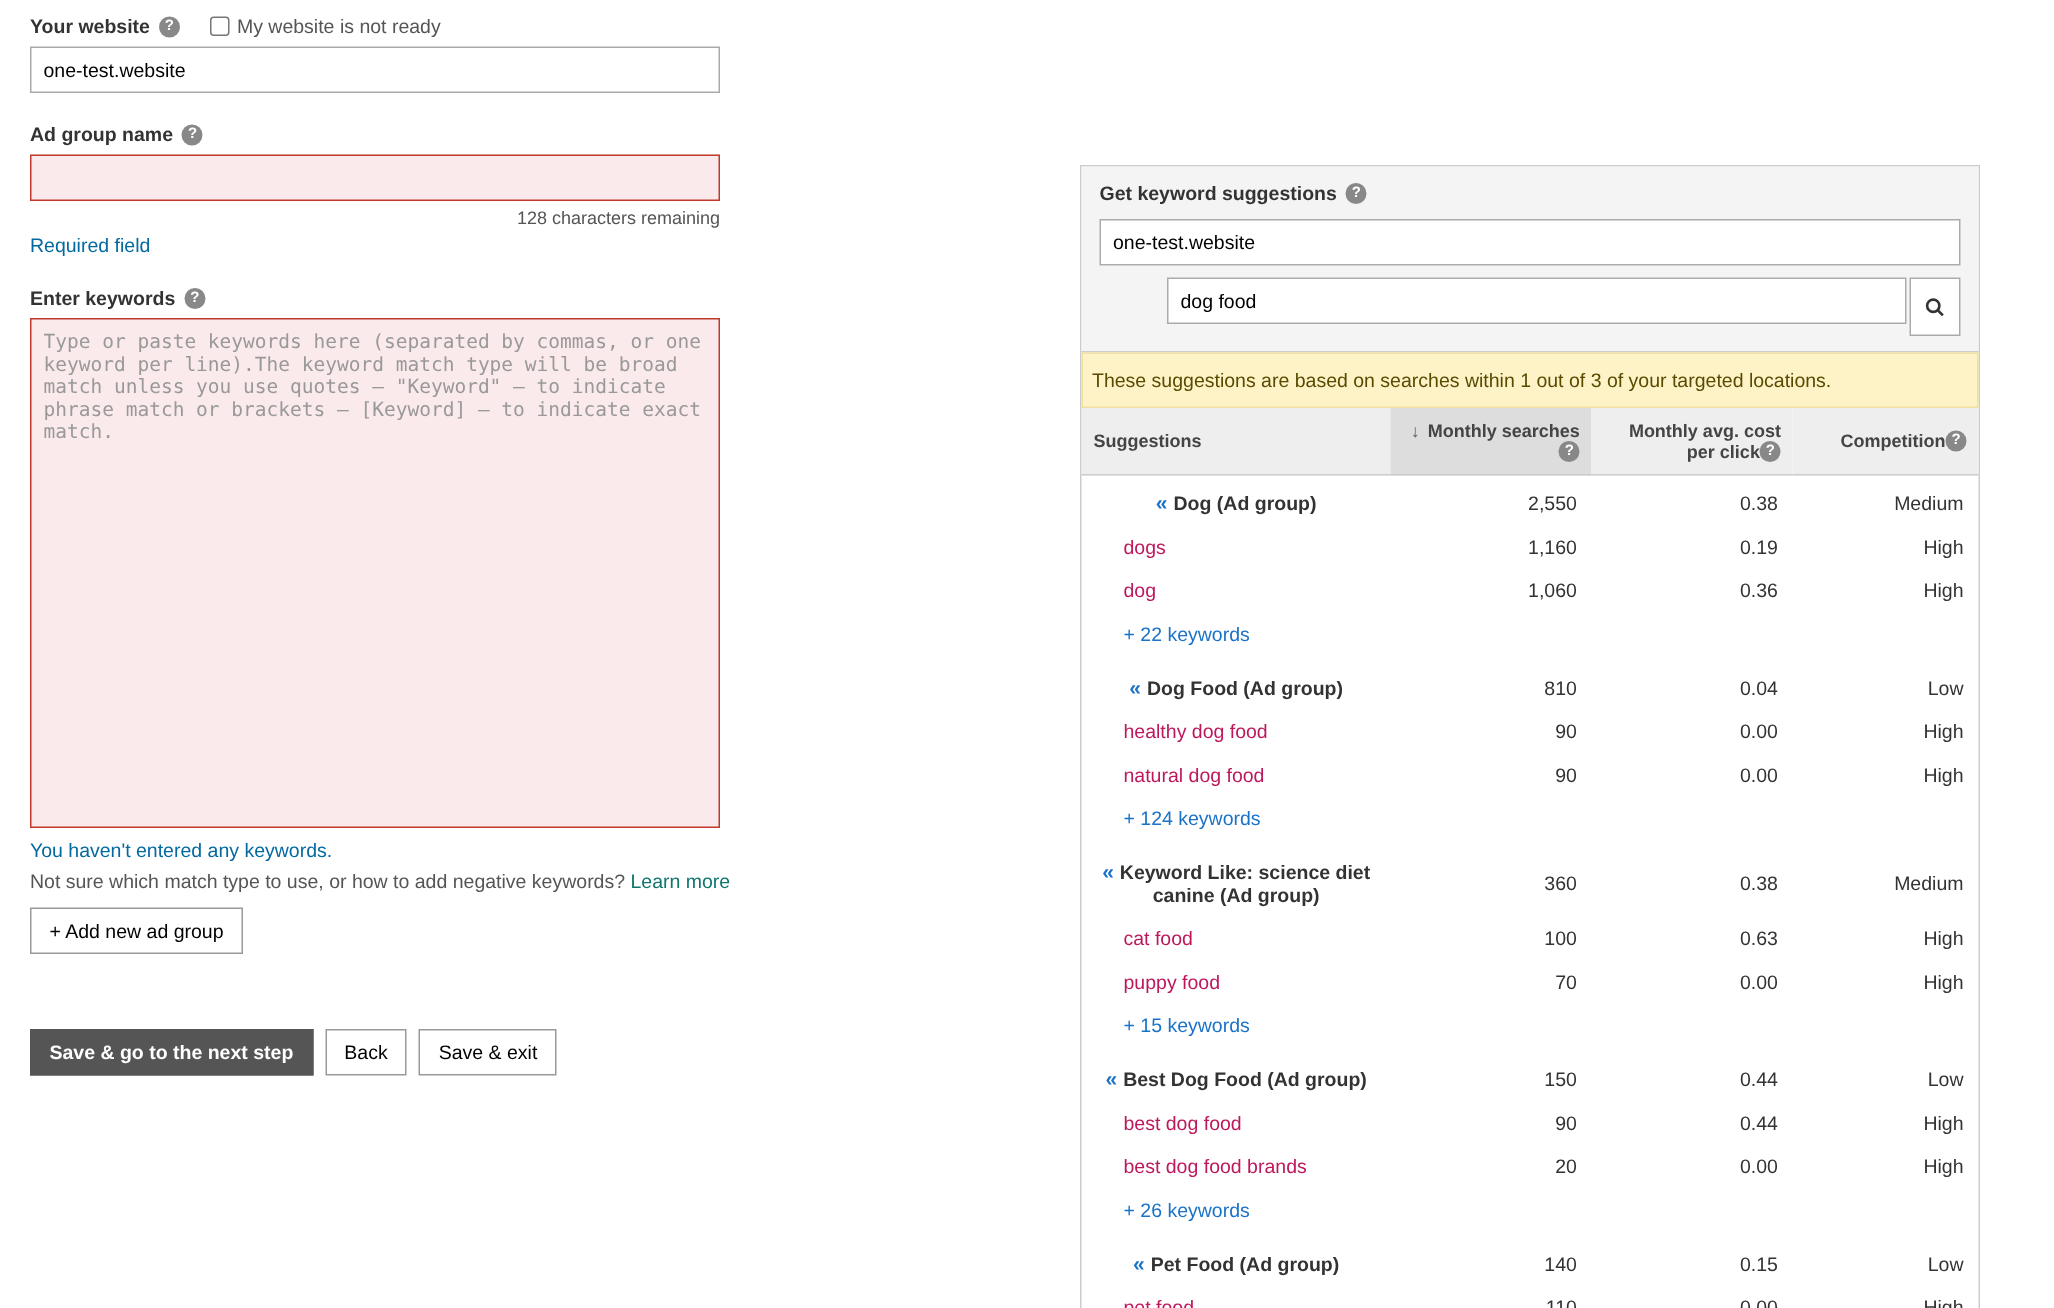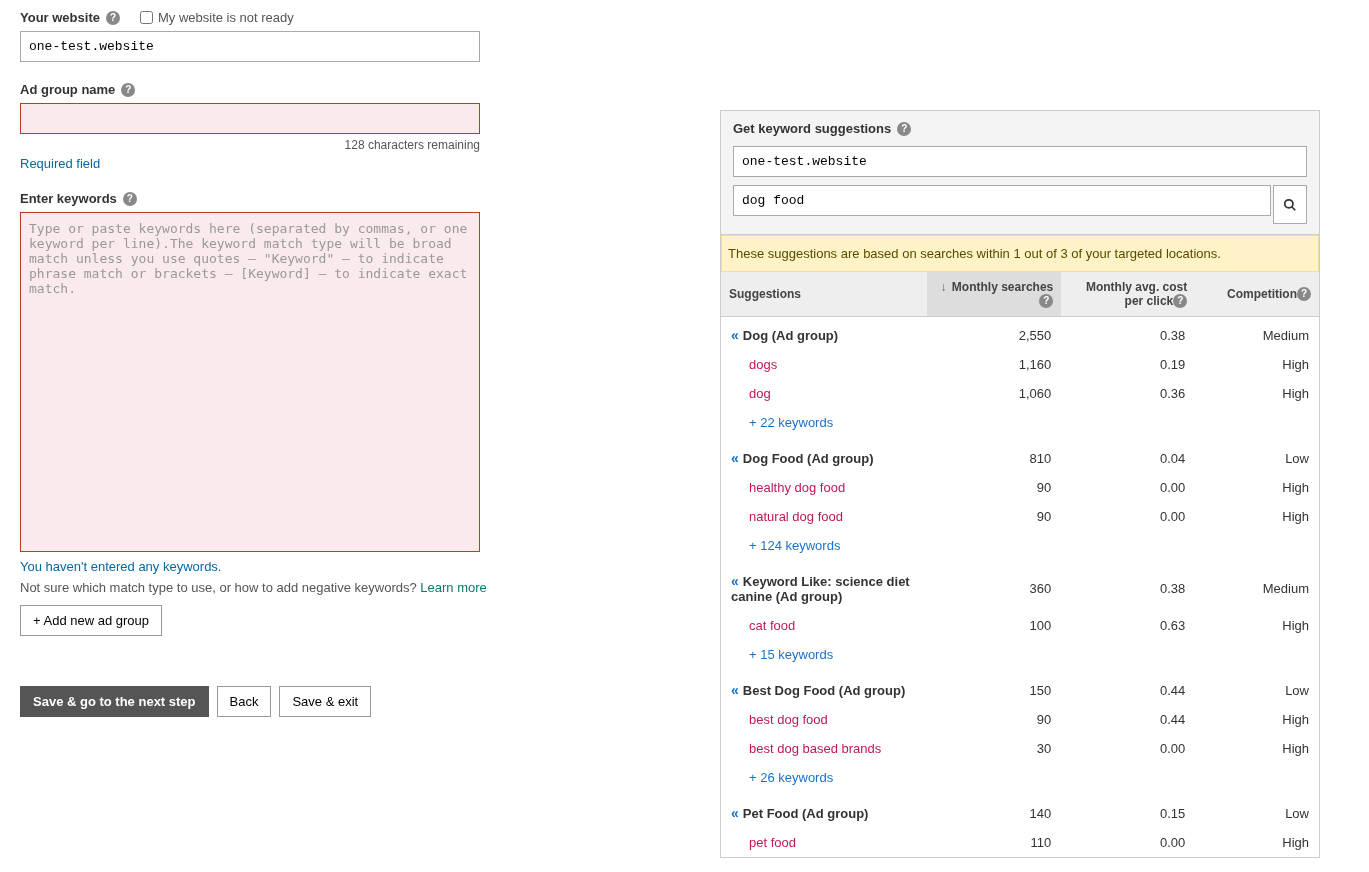--- a/index.html
+++ b/index.html
@@ -7,21 +7,21 @@
   .app { display: flex; padding: 10px 20px; gap: 220px; }
   .left { width: 480px; }
   .right { width: 600px; margin-top: 100px; }
 
   .label-row { display: flex; align-items: center; margin-bottom: 6px; font-weight: bold; }
   .label-row label { margin-right: 6px; }
   .help-icon { display: inline-block; width: 14px; height: 14px; border-radius: 50%; background: #888; color: #fff; font-size: 10px; text-align: center; line-height: 14px; font-weight: bold; cursor: pointer; }
   .checkbox-row { display: inline-flex; margin-left: 20px; font-weight: normal; color: #555; }
   .checkbox-row input { margin-right: 5px; }
 
-  .text-input { width: 460px; padding: 7px 8px; border: 1px solid #aaa; font-size: 13px; font-family: Liberation Mono, monospace; }
+  .text-input { width: 460px; padding: 7px 8px; border: 1px solid #aaa; font-size: 13px; }
   .text-input.error { border: 1px solid #c0392b; background: #fbeaec; }
 
   .section { margin-bottom: 20px; }
   .char-remaining { text-align: right; width: 460px; color: #555; font-size: 12px; margin-top: 4px; }
   .error-text { color: #0369a1; font-size: 13px; margin-top: 4px; }
 
   .keywords-textarea { width: 460px; height: 340px; border: 1px solid #c0392b; background: #fbeaec; padding: 8px; font-size: 13px; color: #888; resize: none; }
   .keywords-textarea::placeholder { color: #999; }
 
   .hint-text { color: #555; font-size: 13px; margin-top: 6px; }
@@ -29,32 +29,32 @@
 
   .btn { border: 1px solid #999; background: #fff; padding: 7px 12px; font-size: 13px; cursor: pointer; }
   .btn.primary { background: #555; color: #fff; border-color: #555; font-weight: bold; }
   .action-row { margin-top: 50px; display: flex; gap: 8px; }
 
   
   .panel { border: 1px solid #ccc; }
   .panel-header { background: #f4f4f4; border-bottom: 1px solid #ccc; padding: 10px 12px; }
   .panel-title { font-weight: bold; color: #333; display: flex; align-items: center; gap: 6px; margin-bottom: 10px; }
   .panel-header .text-input { width: 100%; margin-bottom: 8px; }
-  .search-row { display: flex; gap: 2px; }
+  .search-row { display: flex; gap: 2px; margin-left: 45px; }
   .search-row input { flex: 1; }
   .search-btn { width: 34px; border: 1px solid #aaa; background: #fff; cursor: pointer; display: flex; align-items: center; justify-content: center; }
 
   .notice { background: #fdf3c7; border: 1px solid #f0e0a0; color: #5a4a00; padding: 10px 6px; font-size: 13px; }
 
   .tbl { width: 100%; border-collapse: collapse; }
   .tbl th { background: #eee; border-bottom: 1px solid #ccc; padding: 8px; font-size: 12px; text-align: left; color: #444; font-weight: bold; }
   .tbl th.sorted { background: #ddd; }
   .tbl th.num, .tbl td.num { text-align: right; }
   .tbl td { padding: 7px 10px; font-size: 13px; color: #333; }
-  .group-row td { padding-top: 10px; }
+  .group-row td { padding-top: 10px; text-align: center; }
   .group-row td:first-child { font-weight: bold; color: #333; }
   .kw-row td:first-child { padding-left: 28px; color: #be185d; }
   .more-row td { color: #1a73c8; padding-left: 28px; cursor: pointer; padding-bottom: 10px; }
 
   .chevrons { color: #1a73c8; font-weight: bold; margin-right: 4px; cursor: pointer; font-size: 14px; }
 
   .sort-arrow { color: #666; margin-right: 2px; }
   .col-help { float: right; }
 </style>
 </head>
@@ -197,38 +197,44 @@
               <td class="num">360</td>
               <td class="num">0.38</td>
               <td class="num">Medium</td>
             </tr>
             <tr class="kw-row">
               <td>cat food</td>
               <td class="num">100</td>
               <td class="num">0.63</td>
               <td class="num">High</td>
             </tr>
+            <tr class="kw-row">
+              <td>puppy food</td>
+              <td class="num">70</td>
+              <td class="num">0.00</td>
+              <td class="num">High</td>
+            </tr>
             <tr class="more-row">
               <td colspan="4">+ 15 keywords</td>
             </tr>
             <tr class="group-row">
               <td><span class="chevrons">«</span>Best Dog Food (Ad group)</td>
               <td class="num">150</td>
               <td class="num">0.44</td>
               <td class="num">Low</td>
             </tr>
             <tr class="kw-row">
               <td>best dog food</td>
               <td class="num">90</td>
               <td class="num">0.44</td>
               <td class="num">High</td>
             </tr>
             <tr class="kw-row">
-              <td>best dog based brands</td>
-              <td class="num">30</td>
+              <td>best dog food brands</td>
+              <td class="num">20</td>
               <td class="num">0.00</td>
               <td class="num">High</td>
             </tr>
             <tr class="more-row">
               <td colspan="4">+ 26 keywords</td>
             </tr>
             <tr class="group-row">
               <td><span class="chevrons">«</span>Pet Food (Ad group)</td>
               <td class="num">140</td>
               <td class="num">0.15</td>

